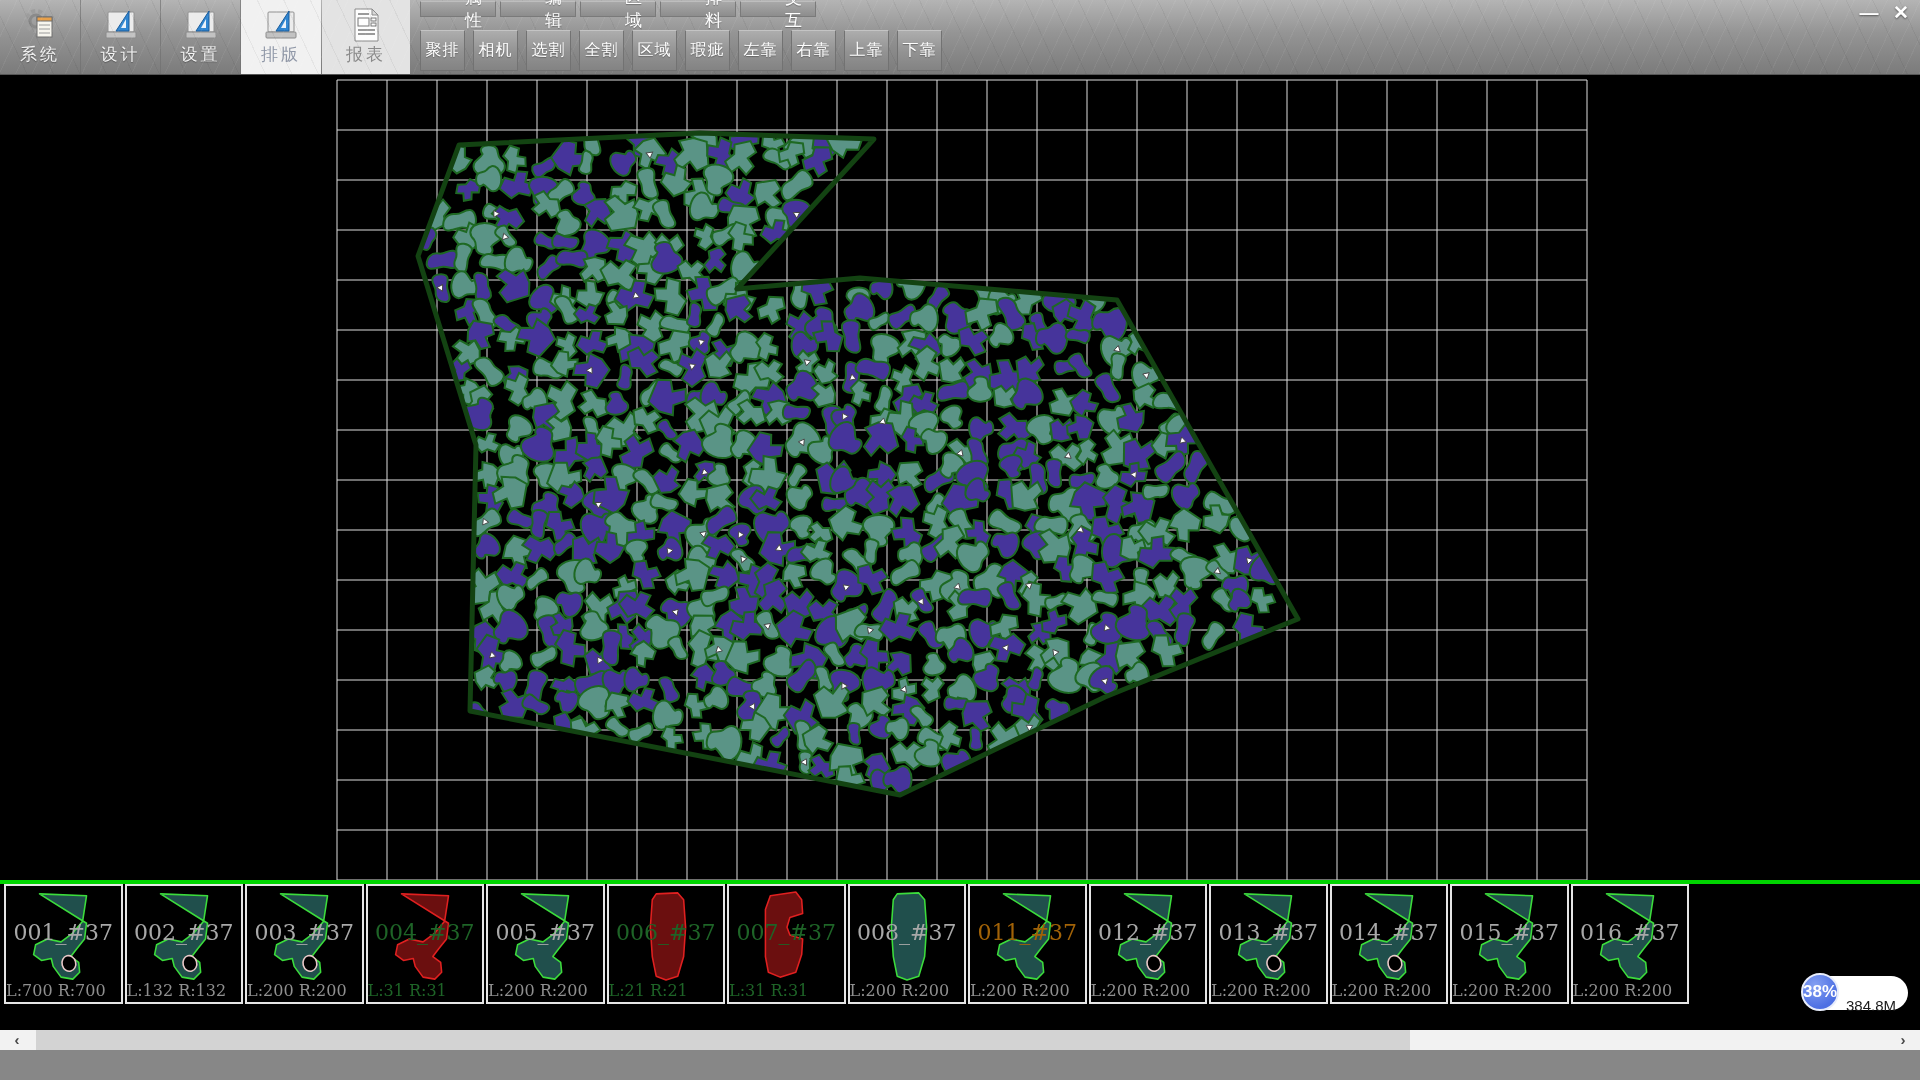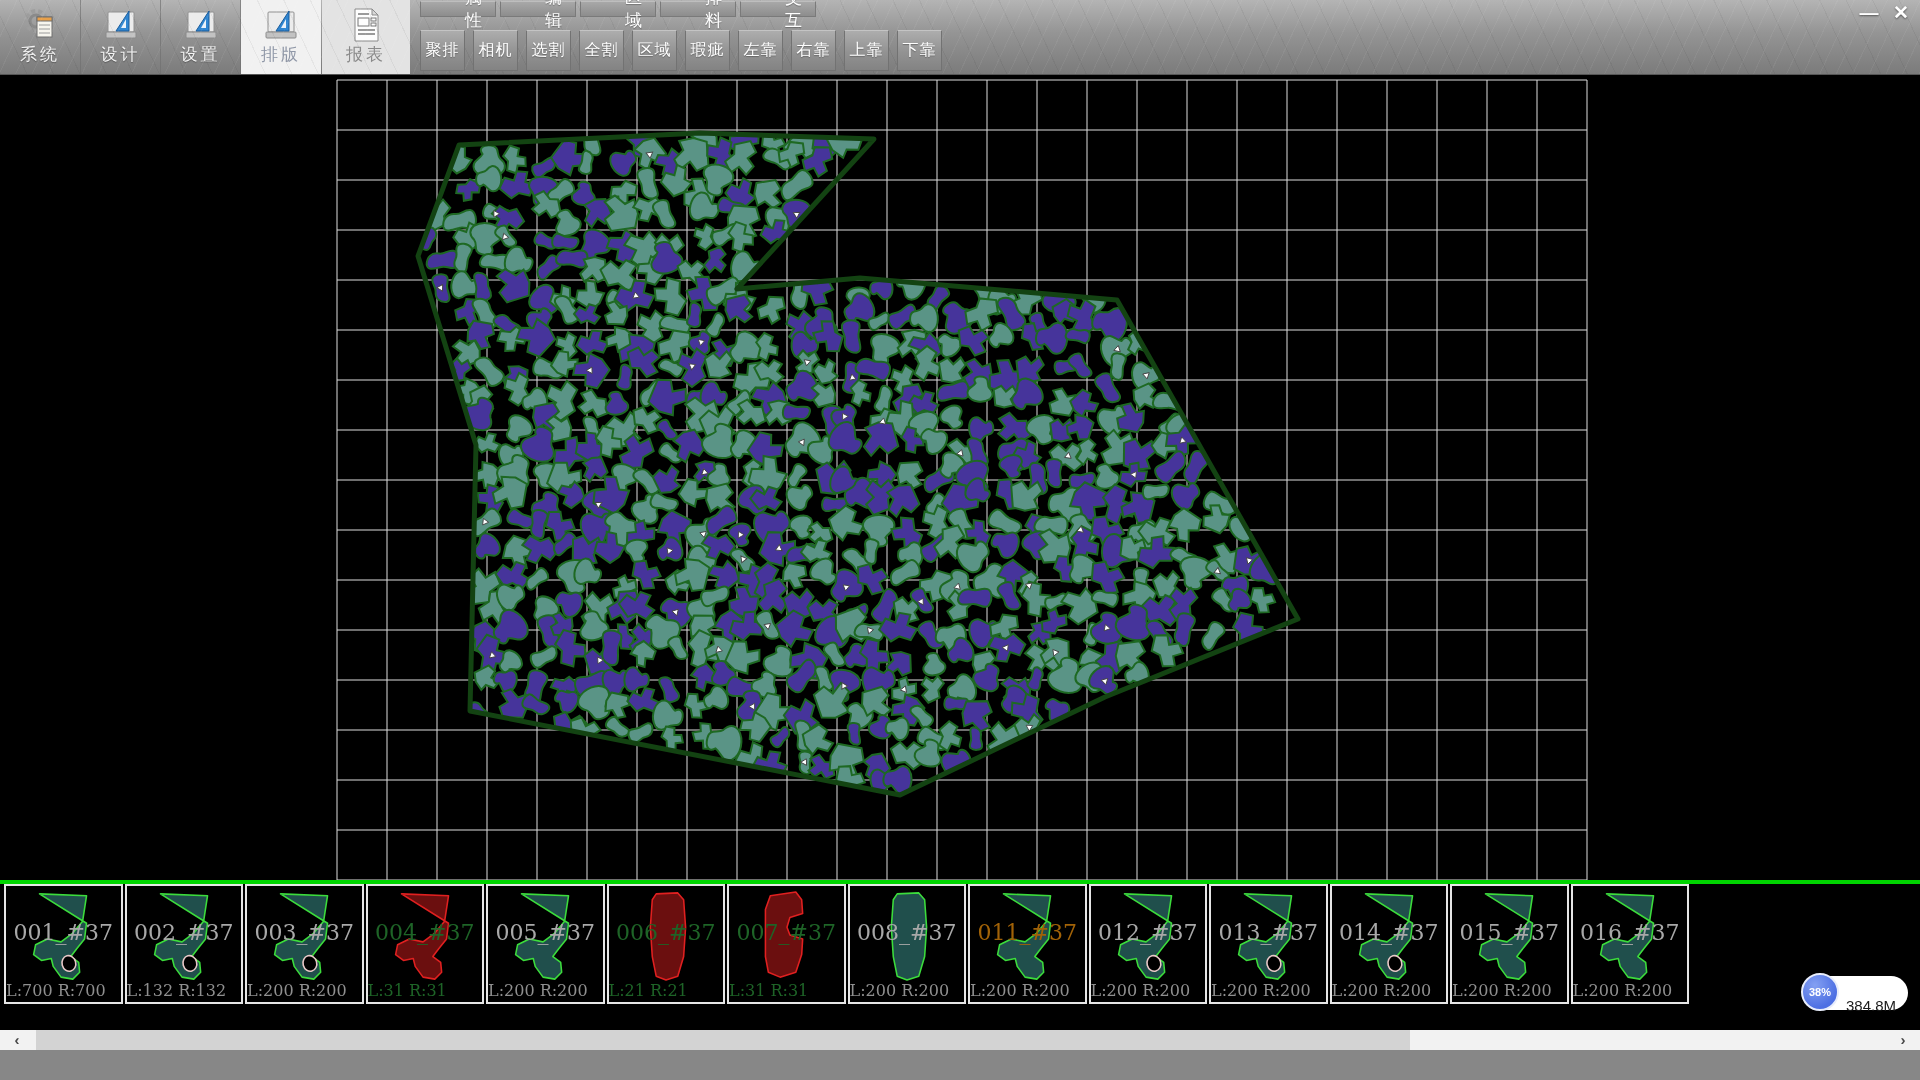--- a/index.html
+++ b/index.html
@@ -46,21 +46,21 @@
   .part-name{position:absolute;left:0;top:34px;width:100%;text-align:center;
     font-family:"DejaVu Serif",serif;font-size:22px;letter-spacing:0px;z-index:2;}
   .part-counts{position:absolute;left:0;bottom:2px;width:100%;
     font-family:"DejaVu Serif",serif;font-size:16px;z-index:2;}
 
   
   .status-pill{position:absolute;left:1803px;top:976px;height:34px;background:#fff;border-radius:18px;
     display:flex;align-items:center;padding-right:12px;box-shadow:0 2px 6px rgba(0,0,0,.45);z-index:10;}
   .progress-circle{width:38px;height:38px;margin:-2px 0 0 -2px;border-radius:50%;
     background:radial-gradient(circle at 35% 30%,#84a0f2,#4d6fe3 70%);border:2px solid #e8edfb;box-sizing:border-box;
-    display:flex;align-items:center;justify-content:center;color:#fff;font-size:11px;font-weight:bold;}
+    display:flex;align-items:center;justify-content:center;color:#fff;font-size:17px;font-weight:bold;}
   .mem{margin-left:7px;font-size:15px;color:#1b1b1b;margin-top:24px;}
 
   
   .hscroll{position:absolute;left:0;top:1030px;width:1920px;height:20px;background:#f2f2f2;}
   .hscroll .thumb{position:absolute;left:36px;top:0;height:20px;width:1374px;background:#d3d3d3;}
   .hscroll .arr{position:absolute;top:0;width:34px;height:20px;line-height:20px;text-align:center;
     color:#4a4a4a;font-size:15px;font-weight:bold;background:#f2f2f2;cursor:default;}
   .hscroll .arr.l{left:0;} .hscroll .arr.r{right:0;}
   .footer{position:absolute;left:0;top:1050px;width:1920px;height:30px;background:#878787;}
 </style>

